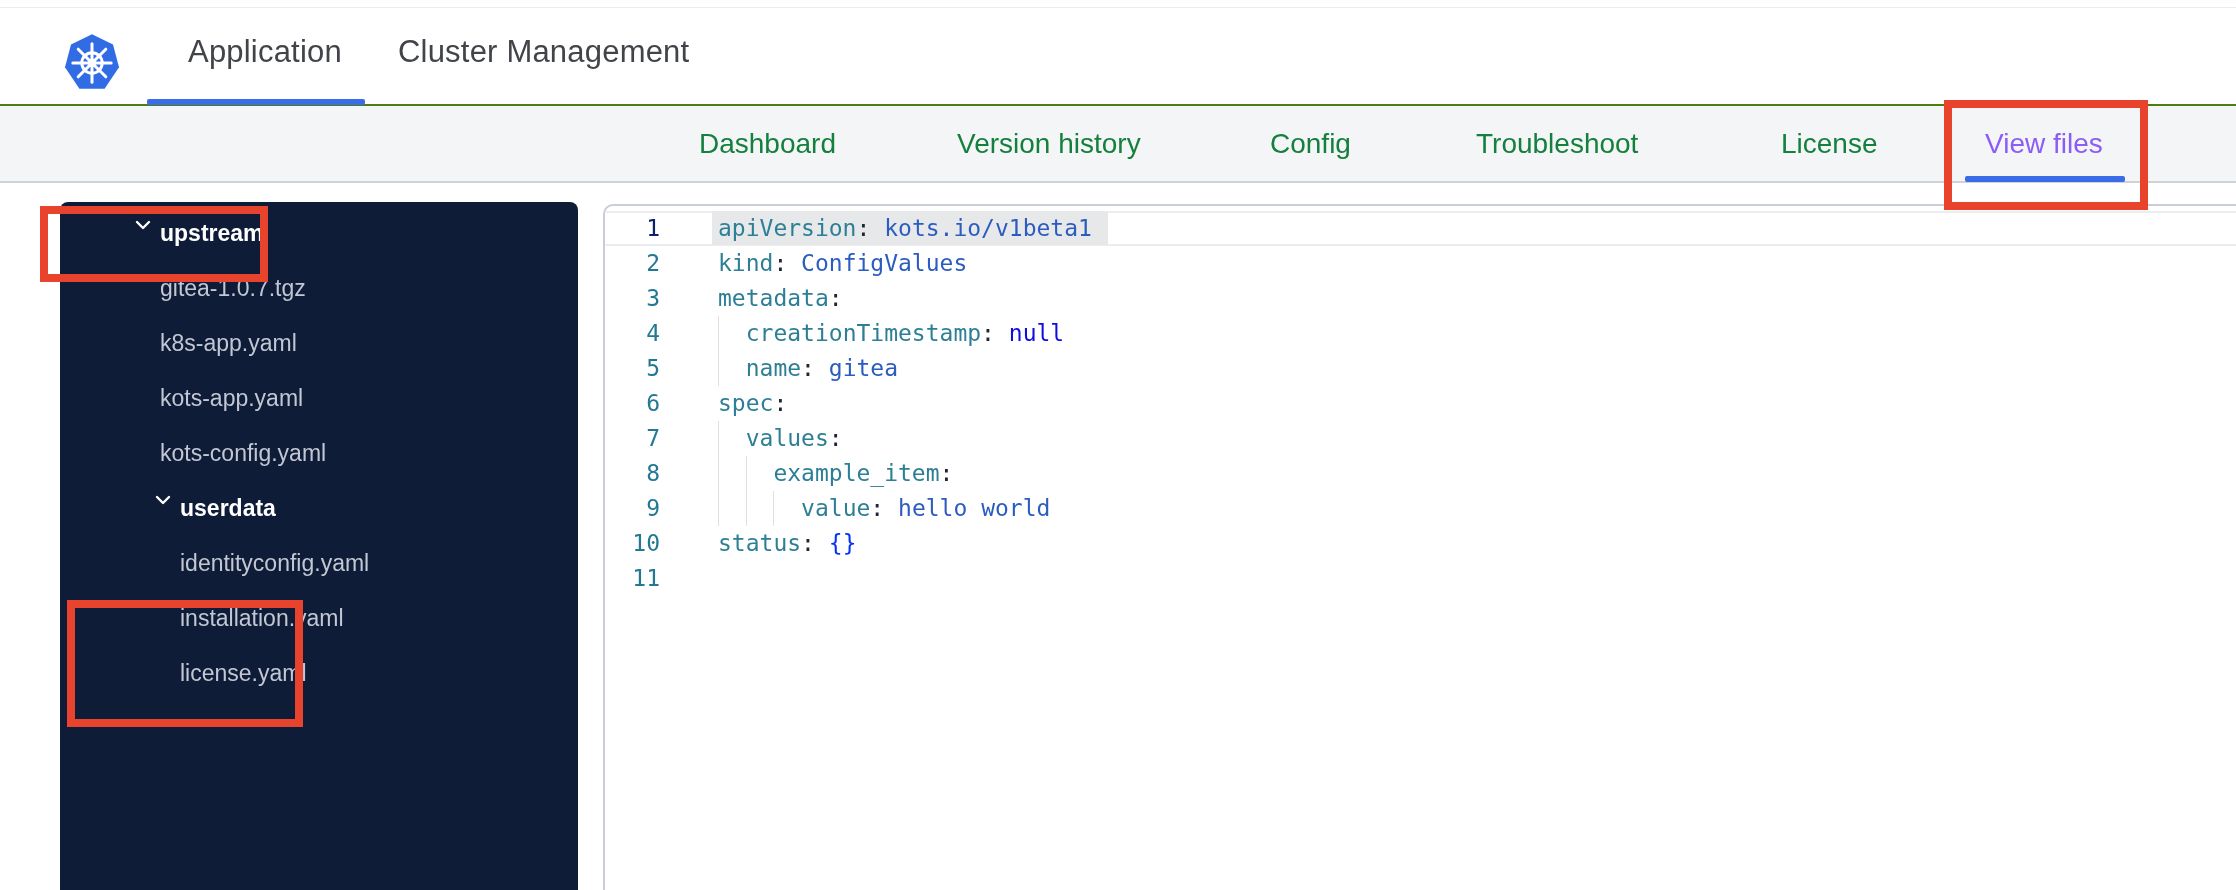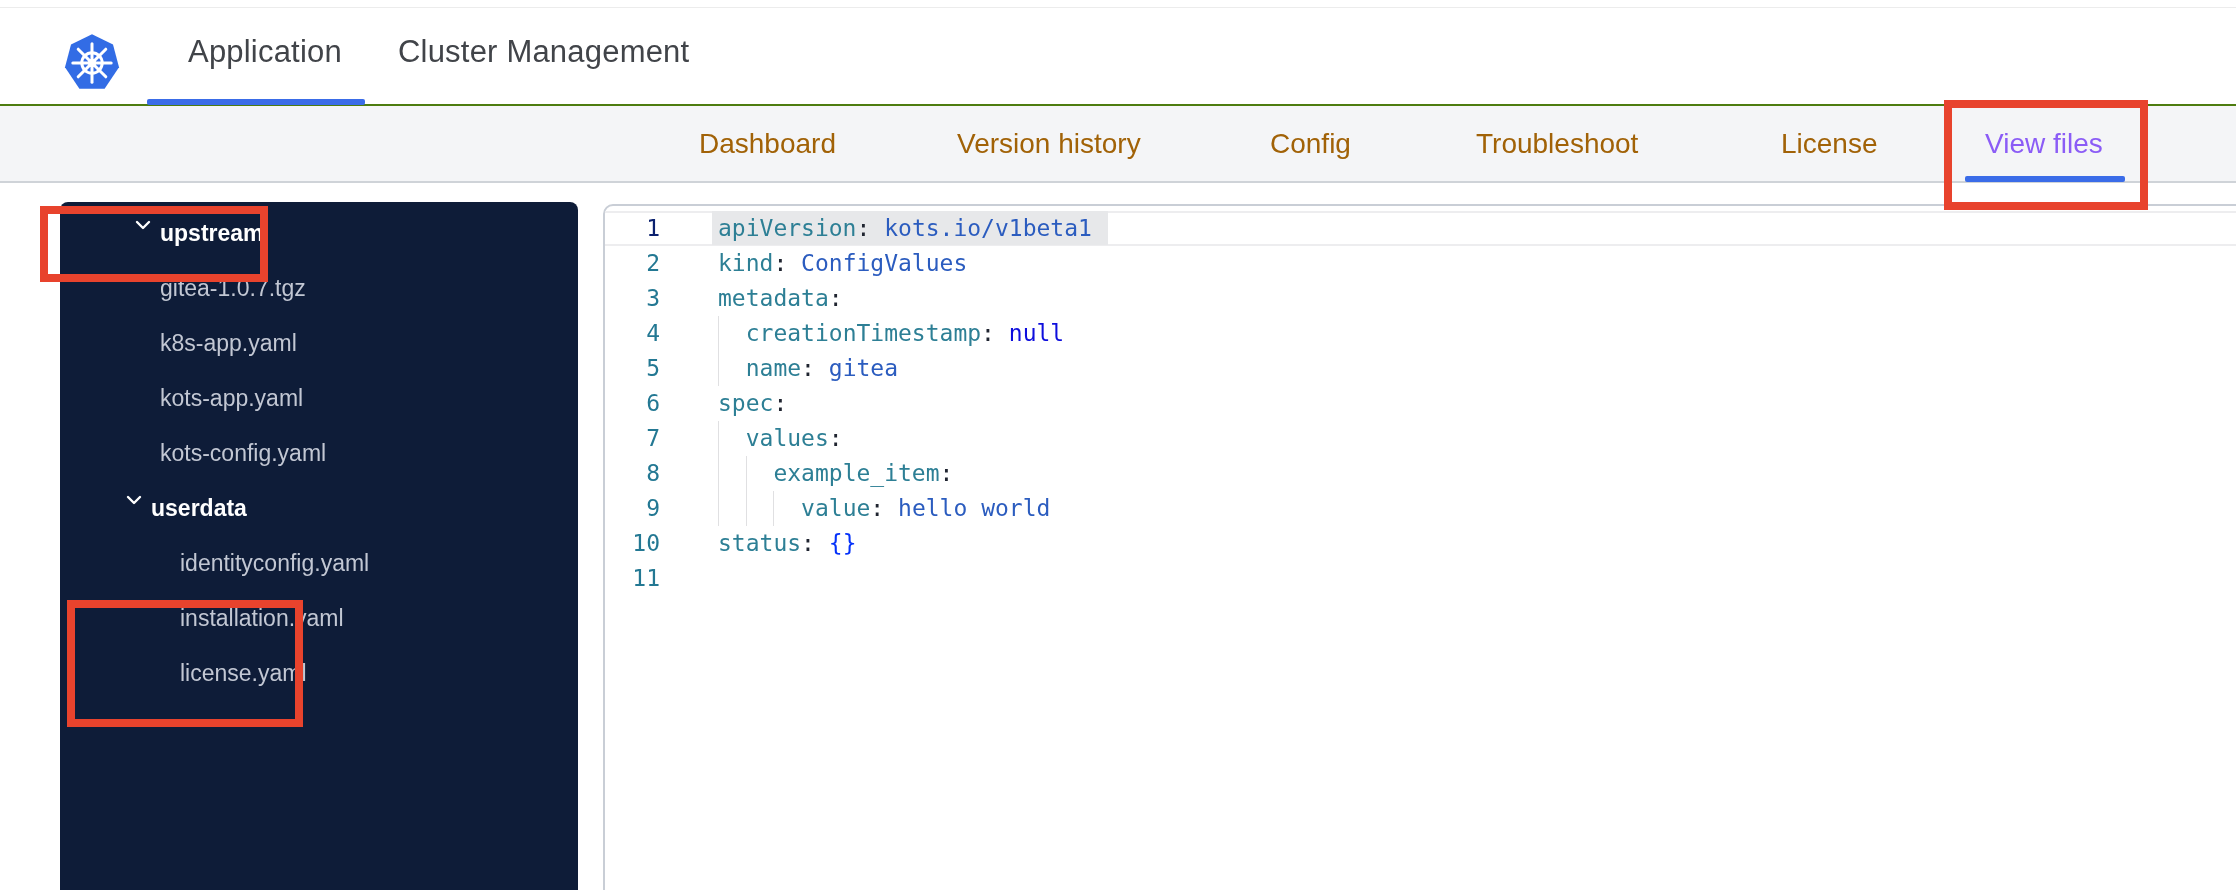--- a/index.html
+++ b/index.html
@@ -16,34 +16,34 @@
     font-size:31px; color:#414449; letter-spacing:.2px; cursor:pointer; }
   .app-tab.t0 { left:188px; }
   .app-tab.t1 { left:398px; }
   .app-tab-underline { position:absolute; left:147px; top:99px; width:218px; height:6px;
     background:#3a6ce8; border-radius:2px; }
 
   
   .navband { position:absolute; left:0; top:106px; width:2236px; height:77px;
     background:#f4f5f7; border-bottom:2px solid #cfd3d8; }
   .nav-item { position:absolute; top:0; height:75px; display:flex; align-items:center;
-    font-size:28px; color:#a16207; cursor:pointer; white-space:nowrap; }
+    font-size:28px; color:#15803d; cursor:pointer; white-space:nowrap; }
   .nav-item.active { color:#8b5cf6; }
   .nav-underline { position:absolute; left:1965px; top:70px; width:160px; height:6px;
     background:#3a6ce8; border-radius:2px; }
 
   
   .sidebar { position:absolute; left:60px; top:202px; width:518px; height:688px;
     background:#0e1c38; border-radius:8px 8px 0 0; padding-top:18px; }
   .tree-row { height:55px; display:flex; font-size:23px;
     color:#c2c7d3; cursor:pointer; white-space:nowrap; }
   .tree-row.folder { color:#ffffff; font-weight:bold; }
   .tree-row.folder .chev { margin-right:9px; flex:0 0 auto; }
   .tree-row.f-lv1 { padding-left:75px; }
-  .tree-row.f-lv2 { padding-left:66px; }
+  .tree-row.f-lv2 { padding-left:95px; }
   .tree-row.lv1 { padding-left:100px; }
   .tree-row.lv2 { padding-left:120px; }
   .tree-row.selected { background:#16304e; color:#fff; font-weight:bold; }
 
   
   .editor { position:absolute; left:603px; top:204px; width:1660px; height:700px;
     background:#fff; border:2px solid #c9ced6; border-radius:10px 0 0 0;
     padding-top:5px; cursor:text; }
   .code-line { position:relative; height:35px; line-height:35px;
     font-family:"DejaVu Sans Mono", monospace; font-size:23px; white-space:pre; }

